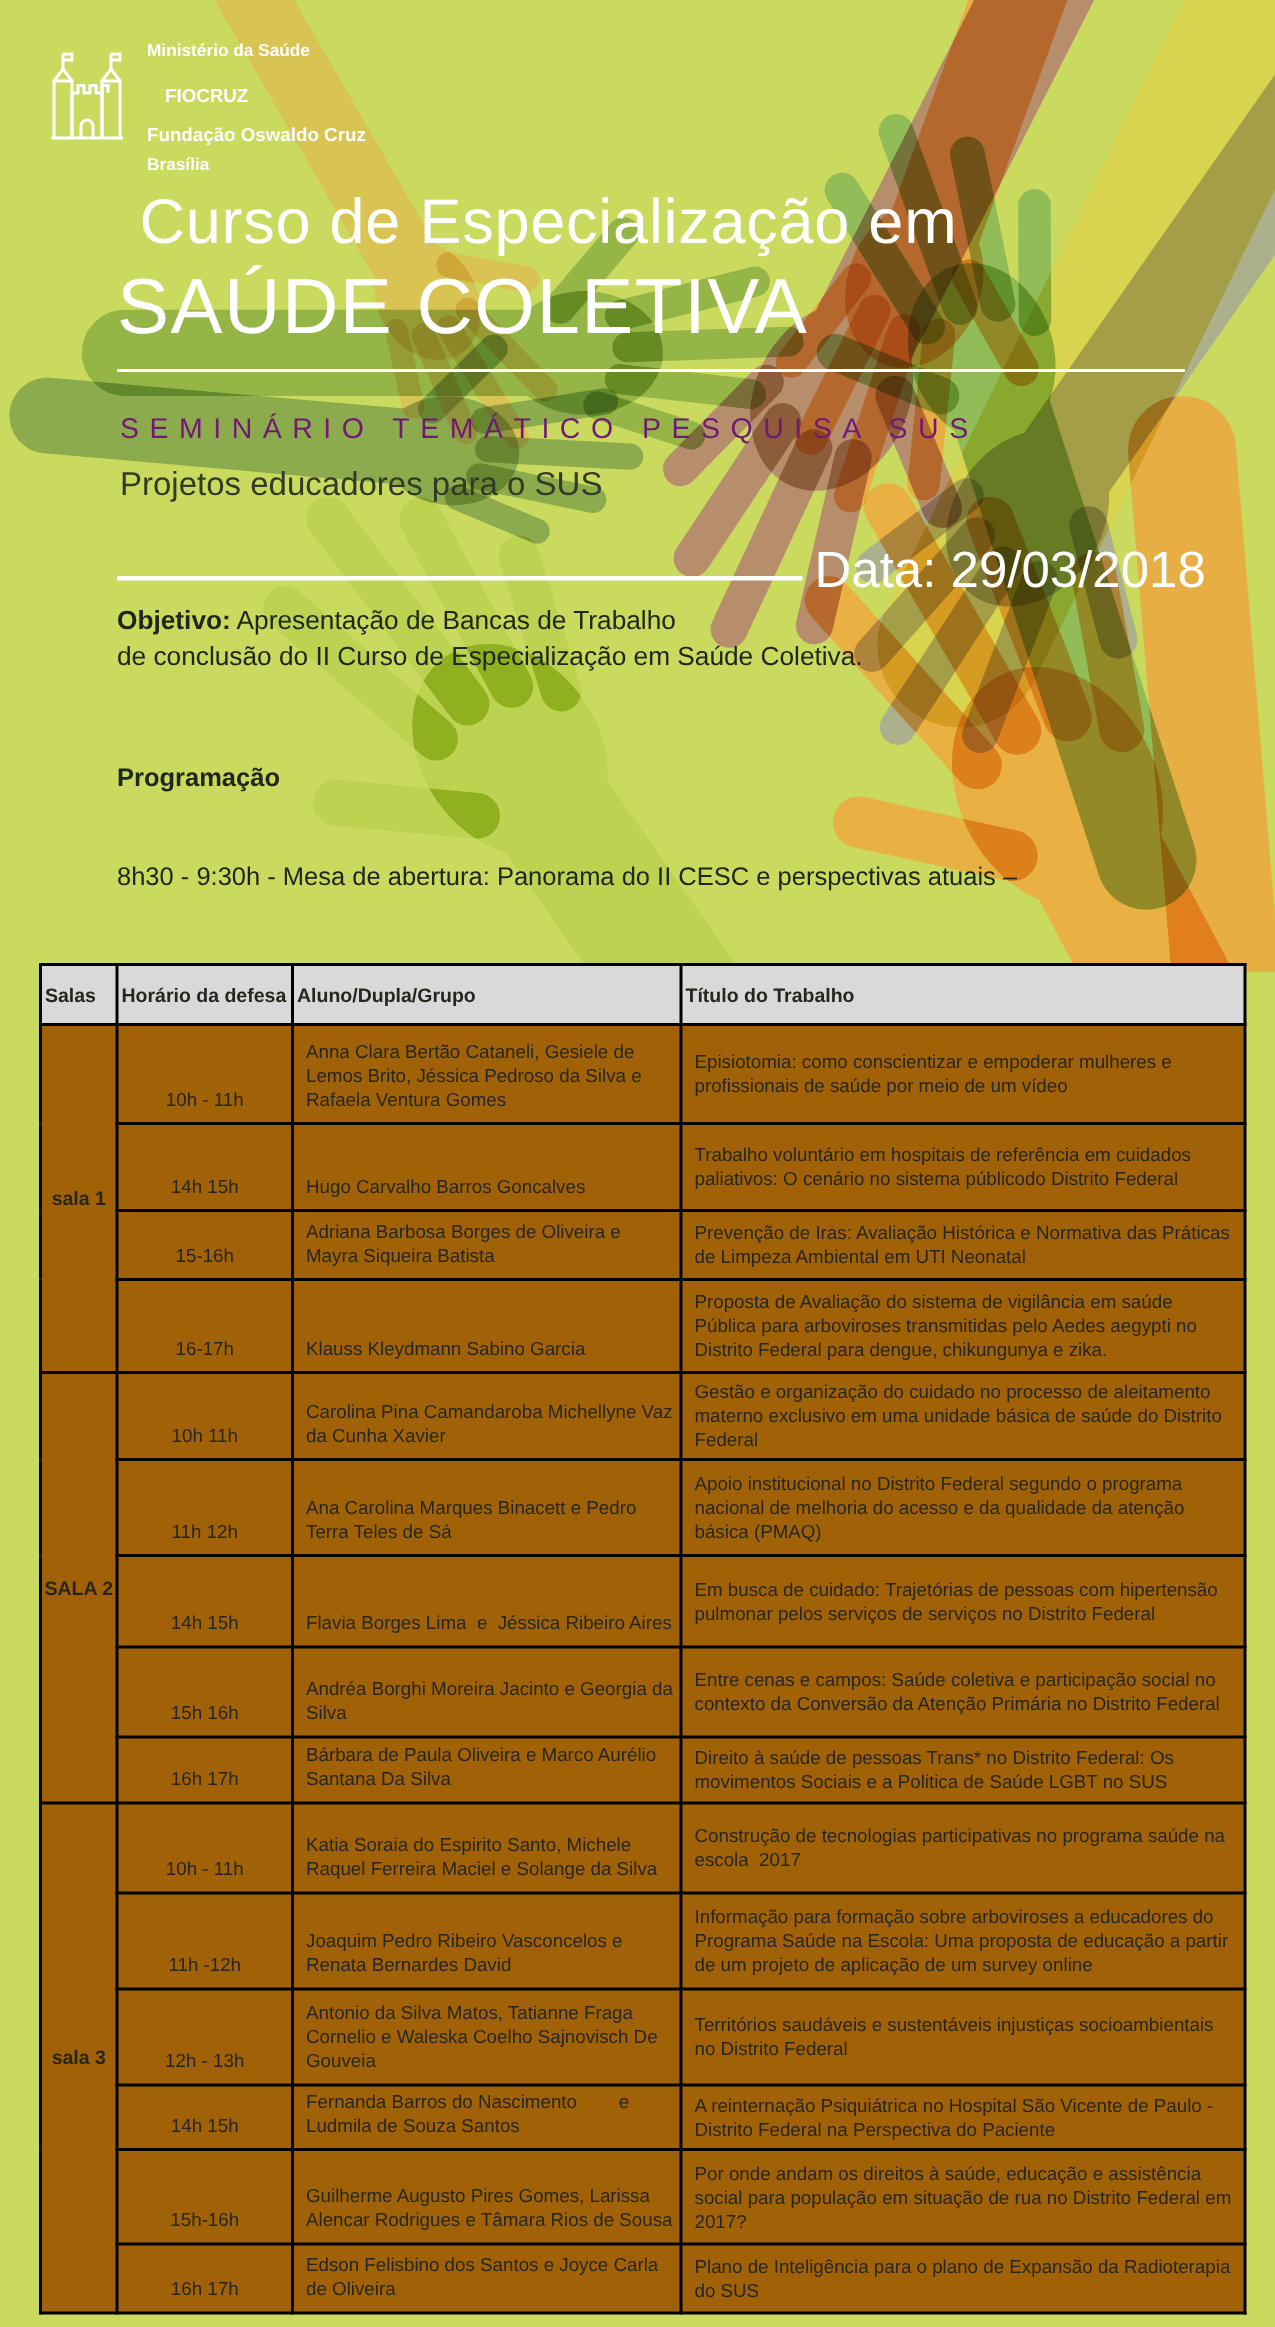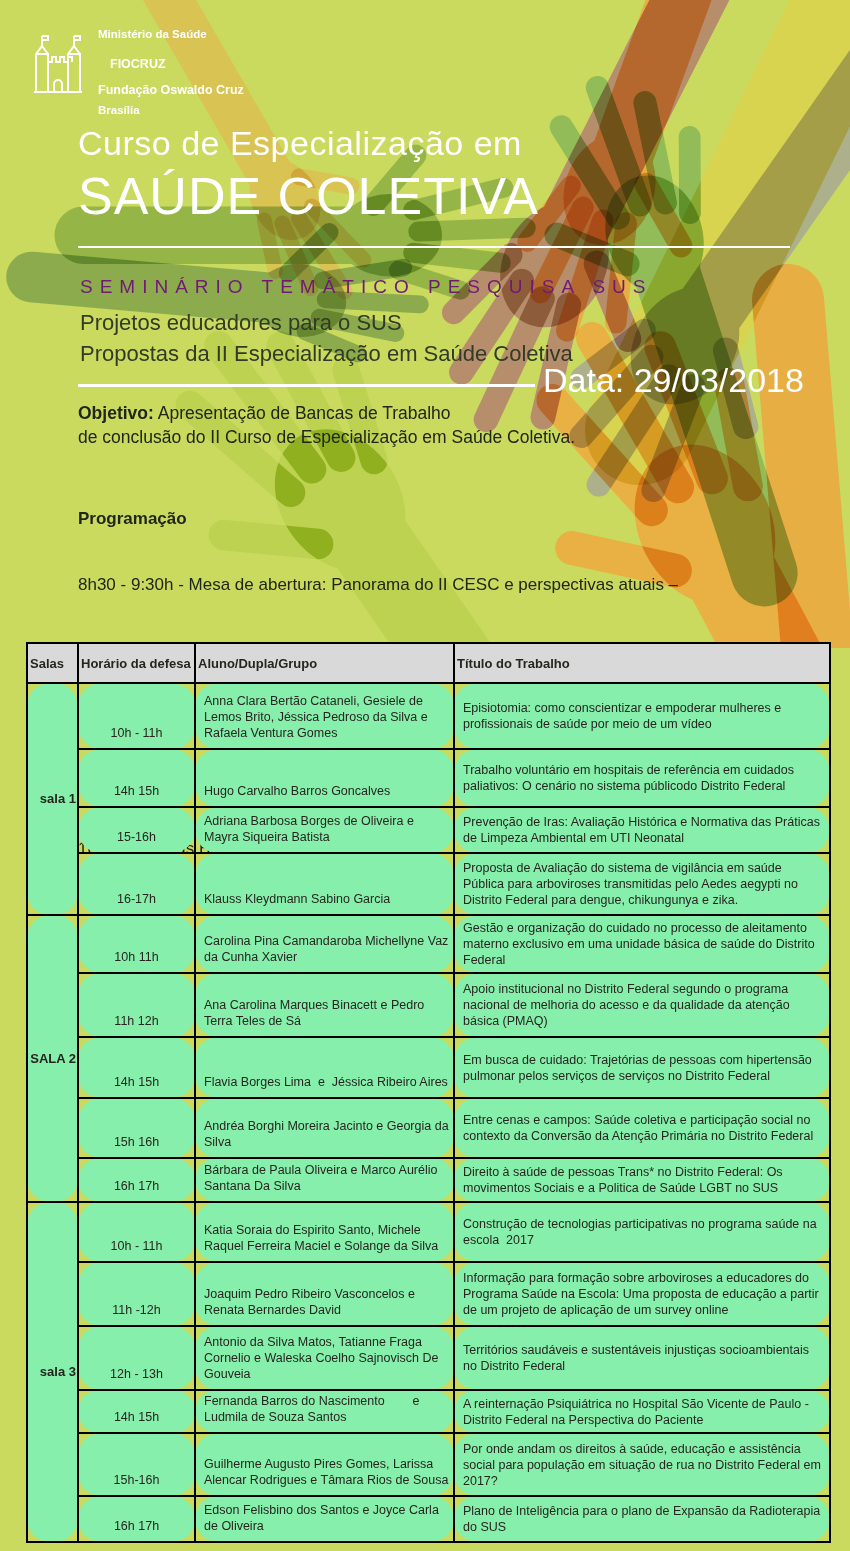--- a/index.html
+++ b/index.html
@@ -15,21 +15,21 @@
   
   .logo-block { position:absolute; left:30px; top:24px; z-index:2; display:flex; }
   .castle { width:56px; height:72px; }
   .brand-text { margin-left:12px; color:#fff; padding-top:4px; }
   .brand-min  { font-size:11.5px; font-weight:bold; margin:0 0 17px 0; }
   .brand-org  { font-size:12.5px; font-weight:bold; margin:12px; }
   .brand-full { font-size:12.5px; font-weight:bold; margin:1px 0 0 0; }
   .brand-city { font-size:11.5px; font-weight:bold; margin:7px 0 0 0; }
   
   .title-block { position:absolute; left:78px; top:124px; z-index:2; color:#fff; }
-  .title-1 { font-size:34px; font-weight:300; letter-spacing:0.5px; }
+  .title-1 { font-size:42px; font-weight:300; letter-spacing:0.5px;margin-left:15px; }
   .title-2 { font-size:52px; font-weight:300; letter-spacing:1px; margin-top:3px; }
   .rule-1 { position:absolute; left:78px; top:246px; width:712px; height:2px; background:#fff; z-index:2; }
   .seminar { position:absolute; left:80px; top:276px; z-index:2;
              font-size:19px; letter-spacing:7px; color:#701a75; font-weight:500; }
   .sub-1 { position:absolute; left:80px; top:310px; z-index:2; font-size:22px; color:#333a27; }
   .sub-2 { position:absolute; left:80px; top:341px; z-index:2; font-size:22px; color:#333a27; }
   .rule-2 { position:absolute; left:78px; top:384px; width:457px; height:3px; background:#fff; z-index:2; }
   .date { position:absolute; left:543px; top:361px; z-index:2; color:#fff; font-size:34px; font-weight:300; }
   
   .objective { position:absolute; left:78px; top:401px; z-index:2; font-size:17.5px; line-height:24px; color:#20261a; }
@@ -38,22 +38,22 @@
   .program .p-label { font-weight:bold; }
   
   .schedule { position:absolute; left:26px; top:642px; z-index:2;
               border-collapse:collapse; table-layout:fixed; width:803px;
               color:#26261f; }
   .schedule th, .schedule td { border:2px solid #000; }
   .schedule th {
     background:#d9d9d9; font-size:13px; font-weight:bold;
     text-align:left; vertical-align:middle; height:34px; padding:2px;
   }
-  .schedule td { background:#86efac; font-size:12.5px; line-height:16px;border-radius:23px; }
-  td.room { font-weight:bold; font-size:13px; text-align:right; vertical-align:middle; }
+  .schedule td { background:#a16207; font-size:12.5px; line-height:16px; }
+  td.room { font-weight:bold; font-size:13px; text-align:center; vertical-align:middle; }
   td.time { text-align:center; vertical-align:bottom; padding:0 2px 7px 2px; }
   td.names { vertical-align:bottom; padding:2px 4px 7px 8px; white-space:pre-wrap; }
   td.work { vertical-align:middle; padding:2px 4px 2px 8px; white-space:pre-wrap; }
 </style>
 </head>
 <body>
 
 <div class="poster">
 
   <svg class="decor" width="850" height="648" viewBox="0 0 850 648">
@@ -116,21 +116,20 @@
   </div>
 
   <div class="title-block">
     <div class="title-1">Curso de Especialização em</div>
     <div class="title-2">SAÚDE COLETIVA</div>
   </div>
   <div class="rule-1"></div>
 
   <div class="seminar">SEMINÁRIO TEMÁTICO PESQUISA SUS</div>
   <div class="sub-1">Projetos educadores para o SUS</div>
-  <div class="sub-2">Propostas da II Especialização em Saúde Coletiva</div>
 
   <div class="rule-2"></div>
   <div class="date">Data: 29/03/2018</div>
 
   <div class="objective">
     <div>
       <b>Objetivo:</b><span> Apresentação de Bancas de Trabalho</span>
     </div>
     <div>de conclusão do II Curso de Especialização em Saúde Coletiva.</div>
   </div>

